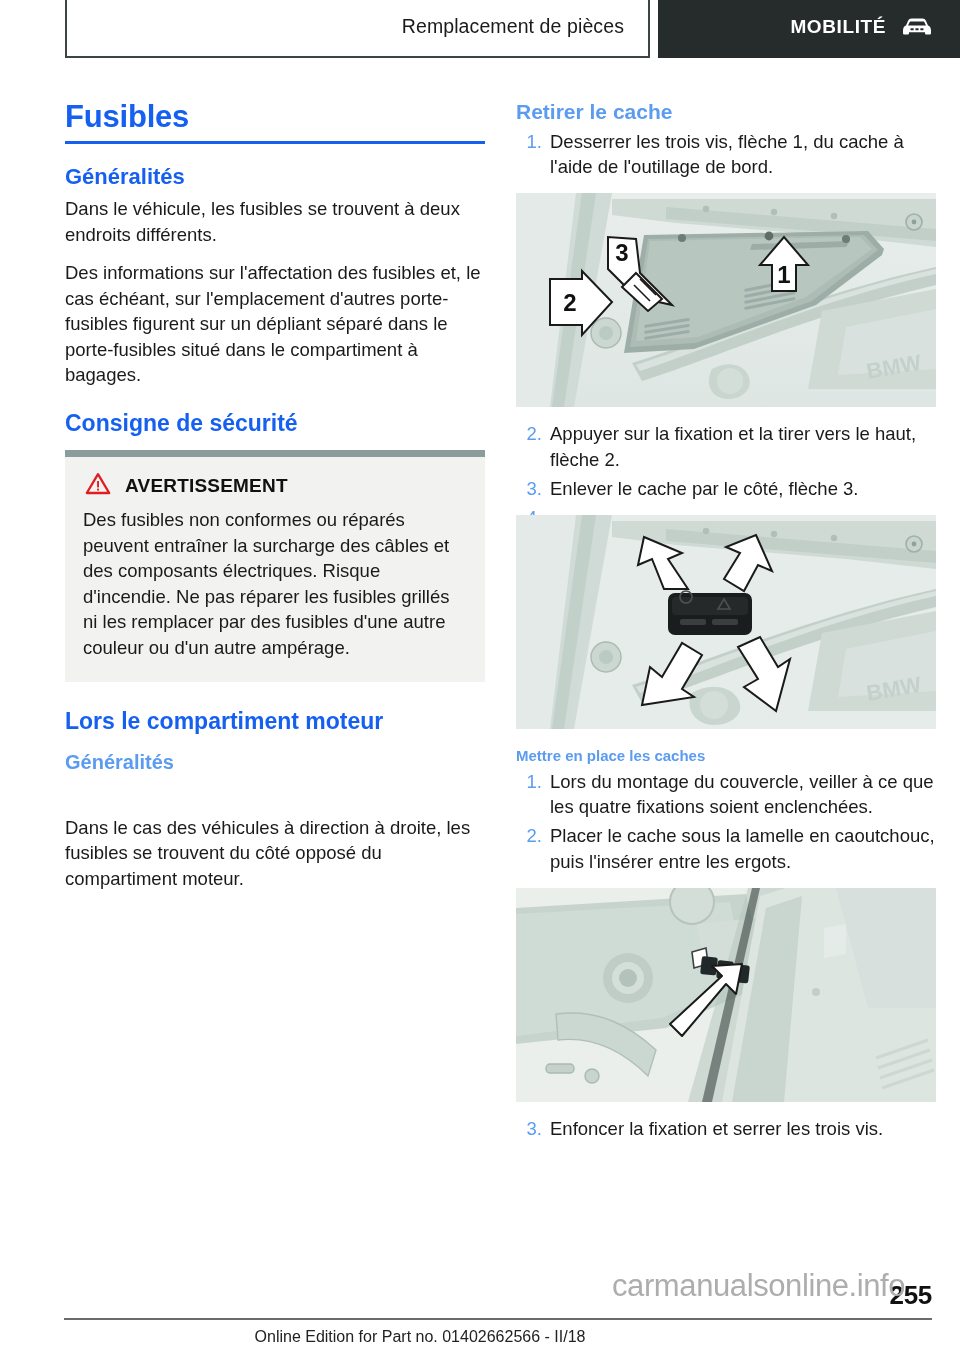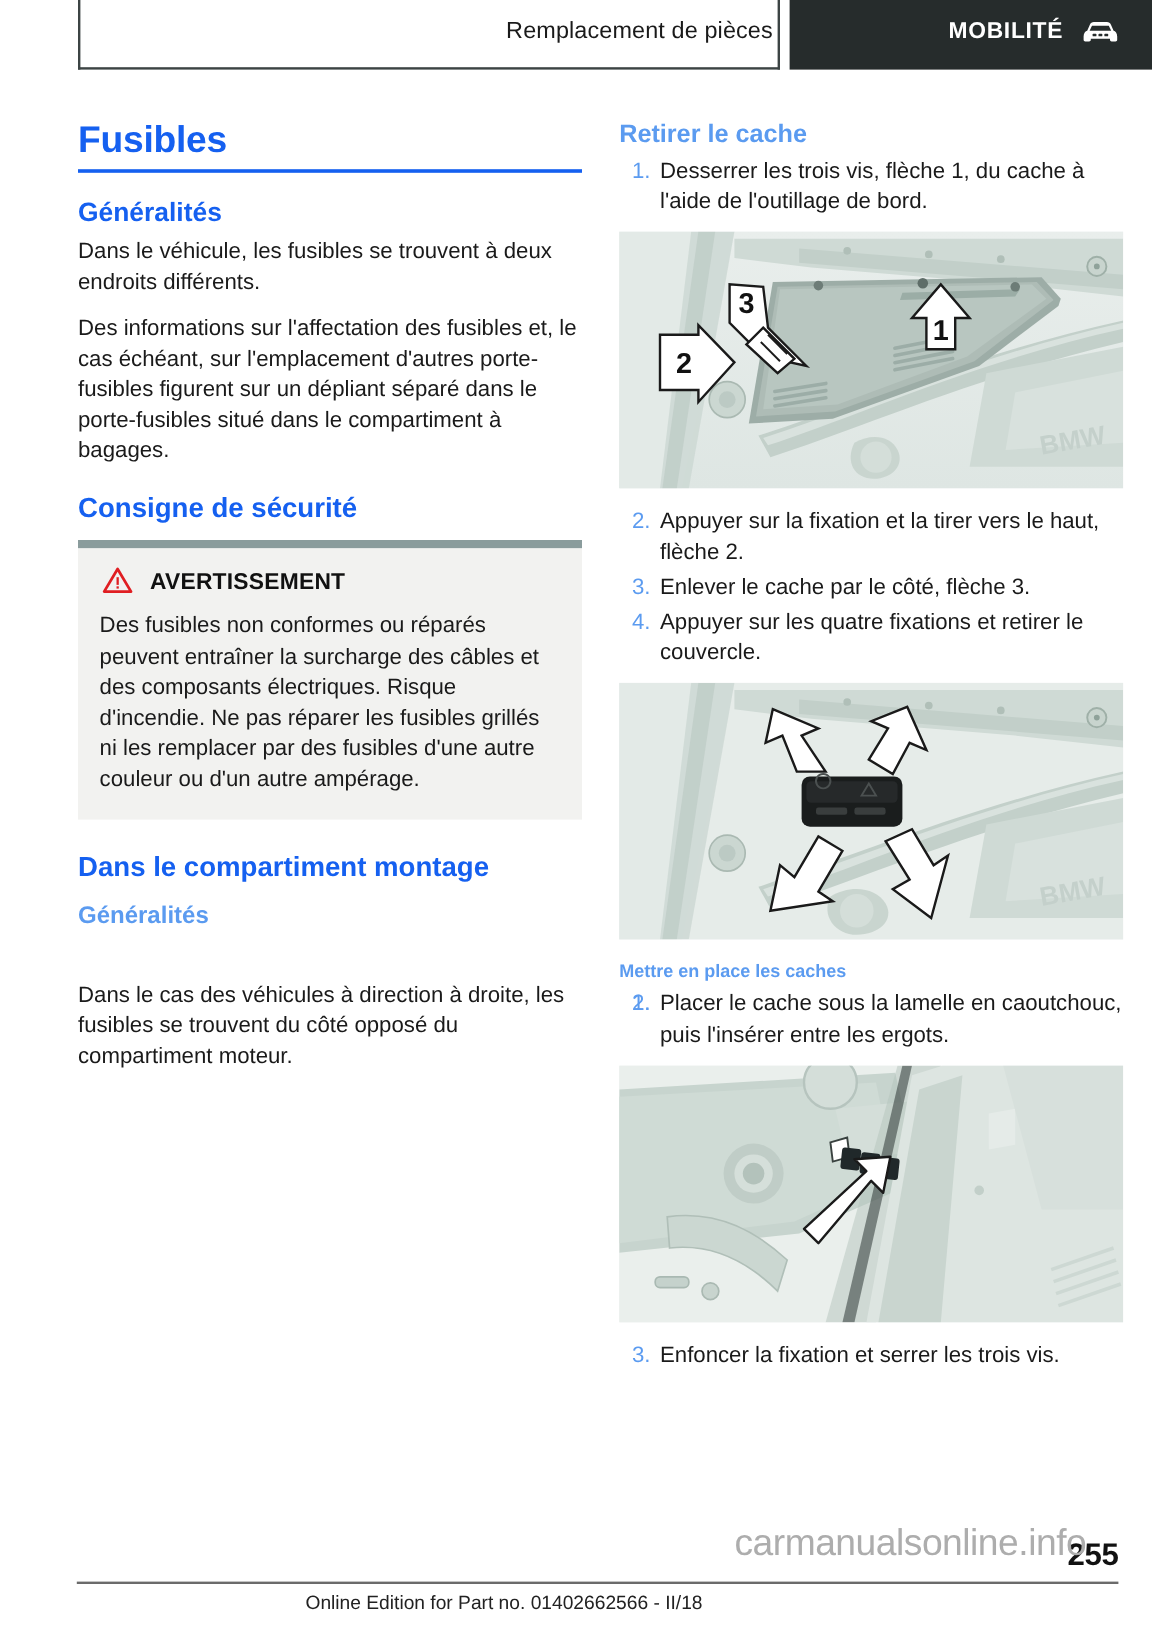--- a/index.html
+++ b/index.html
@@ -34,21 +34,21 @@
     border: 2px solid #3c4444;
     border-top: none;
     box-sizing: border-box;
     display: flex;
     align-items: center;
     justify-content: flex-end;
   }
   .header-tab-white .crumb {
     font-size: 19.5px;
     color: #1a1a1a;
-    padding-right: 4px;
+    padding-right: 24px;
     letter-spacing: 0.1px;
   }
   .header-tab-dark {
     position: absolute;
     left: 658px;
     top: -4px;
     width: 302px;
     height: 62px;
     background: #262c2c;
     display: flex;
@@ -273,21 +273,21 @@
             <rect x="12.1" y="9" width="1.9" height="6.4" fill="#e01e22"></rect>
             <rect x="12.1" y="16.6" width="1.9" height="1.9" fill="#e01e22"></rect>
           </svg>
         </span>
         <span class="wtitle">AVERTISSEMENT</span>
       </div>
       <p class="warn-body">Des fusibles non conformes ou réparés peuvent entraîner la surcharge des câbles et des composants électriques. Risque d'incendie. Ne pas réparer les fusibles grillés ni les remplacer par des fusibles d'une autre couleur ou d'un autre ampérage.</p>
     </div>
   </div>
 
-  <h2 class="h-sub2" style="margin-top:26px;">Dans le compartiment montage</h2>
+  <h2 class="h-sub2" style="margin-top:26px;">Lors le compartiment moteur</h2>
   <h3 class="h-light" style="margin-top:16px;">Généralités</h3>
   <p class="body-text">Dans le cas des véhicules à direction à droite, les fusibles se trouvent du côté opposé du compartiment moteur.</p>
 
 </div>
 
 <div class="col col-right">
 
   <h3 class="h-light" style="font-size:21px;">Retirer le cache</h3>
 
   <ol class="steps">
@@ -377,21 +377,20 @@
     <li>
       <span class="num">2.</span>
       <span>Appuyer sur la fixation et la tirer vers le haut, flèche 2.</span>
     </li>
     <li>
       <span class="num">3.</span>
       <span>Enlever le cache par le côté, flèche 3.</span>
     </li>
     <li>
       <span class="num">4.</span>
-      <span>Appuyer sur les quatre fixations et retirer le couvercle.</span>
     </li>
   </ol>
 
   <div class="figure">
     <svg width="420" height="214" viewBox="0 0 420 214">
       <rect width="420" height="214" fill="#e6ece9"></rect>
       <path d="M0 0 L96 0 L52 214 L0 214 Z" fill="#e3eae7"></path>
       <path d="M60 0 L96 0 L58 214 L34 214 Z" fill="#ccd8d3" opacity="0.85"></path>
       <path d="M66 0 L80 0 L48 214 L36 214 Z" fill="#b9c8c2" opacity="0.6"></path>
       <path d="M96 6 L420 6 L420 54 L330 44 L160 30 L96 22 Z" fill="#cfdad5"></path>
@@ -428,20 +427,21 @@
         <path d="M260 196 L228 172 L242 164 L222 132 L244 122 L262 152 L274 144 Z"></path>
       </g>
     </svg>
   </div>
 
   <h3 class="h-light" style="font-size:15px; margin-top:18px;">Mettre en place les caches</h3>
 
   <ol class="steps">
     <li>
       <span class="num">1.</span>
+      <span>Lors du montage du couvercle, veiller à ce que les quatre fixations soient enclenchées.</span>
     </li>
     <li>
       <span class="num">2.</span>
       <span>Placer le cache sous la lamelle en caoutchouc, puis l'insérer entre les ergots.</span>
     </li>
   </ol>
 
   <div class="figure">
     <svg width="420" height="214" viewBox="0 0 420 214">
       <rect width="420" height="214" fill="#eaefec"></rect>

